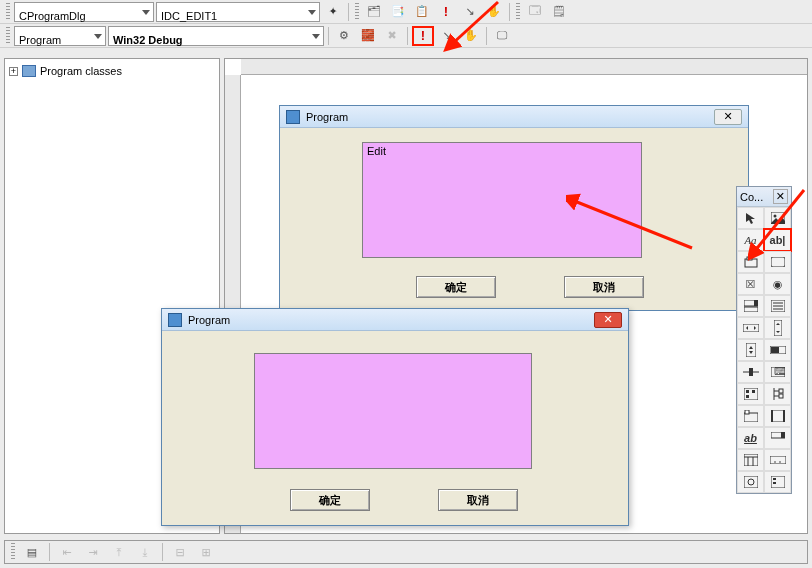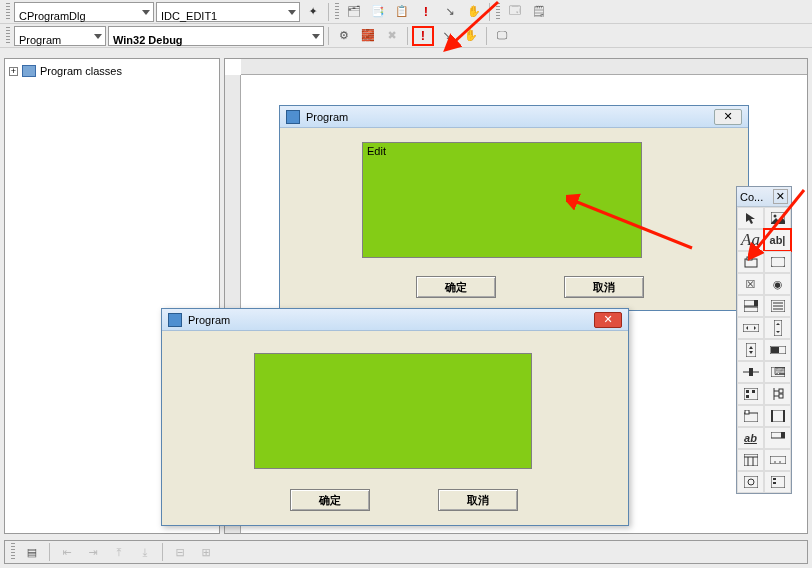--- a/index.html
+++ b/index.html
@@ -31,21 +31,21 @@
 .ruler-h { position: absolute; left: 16px; right: 0; top: 0; height: 16px; background: #e9e9e9; border-bottom: 1px solid #aaa; }
 .ruler-v { position: absolute; left: 0; top: 16px; bottom: 0; width: 16px; background: #e9e9e9; border-right: 1px solid #aaa; }
 
 .dlg { position: absolute; border: 1px solid #5b86b0; background: #ece9d8; }
 .dlg-title { background: linear-gradient(#e3eefb,#c9dff5); height: 22px; display: flex; align-items: center; padding: 0 6px; gap: 6px; border-bottom: 1px solid #a6bfd9; }
 .dlg-title .icon-sq { width: 14px; height: 14px; background: #4f8fd0; border: 1px solid #2a5c90; }
 .dlg-title .spacer { flex: 1; }
 .dlg-x { border: 1px solid #9aa; background: #eee; width: 28px; height: 16px; display: flex; align-items: center; justify-content: center; font-size: 10px; border-radius: 2px; }
 .dlg-x.red { background: #e04f3f; color: #fff; border-color: #9e2a1c; }
 .dlg-body { position: relative; width: 100%; height: calc(100% - 22px); }
-.dlg-edit { position: absolute; background: #84cc16; border: 1px solid #808080; font-family: "Courier New", monospace; font-size: 12px; padding: 2px 4px; }
+.dlg-edit { position: absolute; background: #f0abfc; border: 1px solid #808080; font-family: "Courier New", monospace; font-size: 12px; padding: 2px 4px; }
 .dlg-btn { position: absolute; width: 80px; height: 22px; border: 1px solid #808080; background: #ece9d8; box-shadow: inset 1px 1px #fff, inset -1px -1px #aaa; display: flex; align-items: center; justify-content: center; font-size: 12px; font-weight: bold; }
 
 .controls-pal { position: absolute; right: 20px; top: 186px; width: 56px; border: 1px solid #8898aa; background: #f3f3f3; }
 .pal-title { display: flex; align-items: center; gap: 4px; padding: 2px 3px; font-size: 10px; background: linear-gradient(#e7eef8,#d3e2f2); border-bottom: 1px solid #b6c4d2; }
 .pal-title .x { margin-left: auto; border: 1px solid #aaa; padding: 0 2px; font-size: 9px; }
 .pal-grid { display: grid; grid-template-columns: 1fr 1fr; }
 .pal-cell { height: 22px; border: 1px solid #ddd; display: flex; align-items: center; justify-content: center; font-size: 11px; color: #333; }
 .pal-cell svg { display: block; }
 .pal-hl-cell { outline: 2px solid #ff1a00; outline-offset: -1px; }
 
@@ -54,21 +54,21 @@
 svg.arrow { position: absolute; pointer-events: none; }
 </style>
 </head>
 <body>
 
 <div class="toolbar-row">
   <div class="grip"></div>
   <div class="combo" style="width:140px">
       <span>CProgramDlg</span>
     </div>
-  <div class="combo" style="width:144px">
+  <div class="combo" style="width:164px">
       <span>IDC_EDIT1</span>
     </div>
   <div class="tb-btn tb-wand">✦</div>
   <div class="tb-sep"></div>
   <div class="grip"></div>
   <div class="tb-btn">🗂</div>
   <div class="tb-btn">📑</div>
   <div class="tb-btn">📋</div>
   <div class="tb-btn tb-exclaim">!</div>
   <div class="tb-btn">↘</div>
@@ -170,21 +170,21 @@
         </svg>
       </div>
     <div class="pal-cell">
         <svg width="14" height="12">
           <rect x="0" y="0" width="14" height="12" fill="none" stroke="#333"></rect>
           <circle cx="4" cy="4" r="1.5" fill="#333"></circle>
           <path d="M0 11 L5 6 L8 9 L11 5 L14 9 L14 12 L0 12 Z" fill="#333"></path>
         </svg>
       </div>
     <div class="pal-cell">
-        <span style="font-style:italic;font-family:serif;font-size:17px">Aa</span>
+        <span style="font-style:italic;font-family:serif;font-size:11px">Aa</span>
       </div>
     <div class="pal-cell pal-hl-cell">
         <span style="font-weight:bold">ab|</span>
       </div>
     <div class="pal-cell">
         <svg width="14" height="12">
           <rect x="1" y="3" width="12" height="8" fill="none" stroke="#333"></rect>
           <rect x="3" y="1" width="5" height="3" fill="#fff" stroke="#333"></rect>
         </svg>
       </div>

